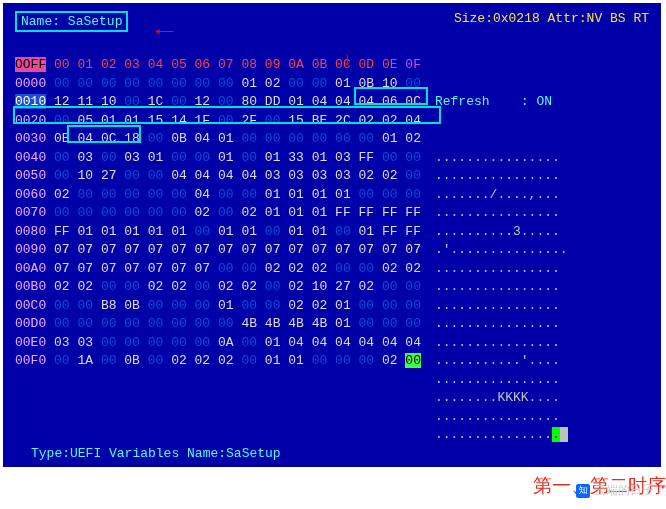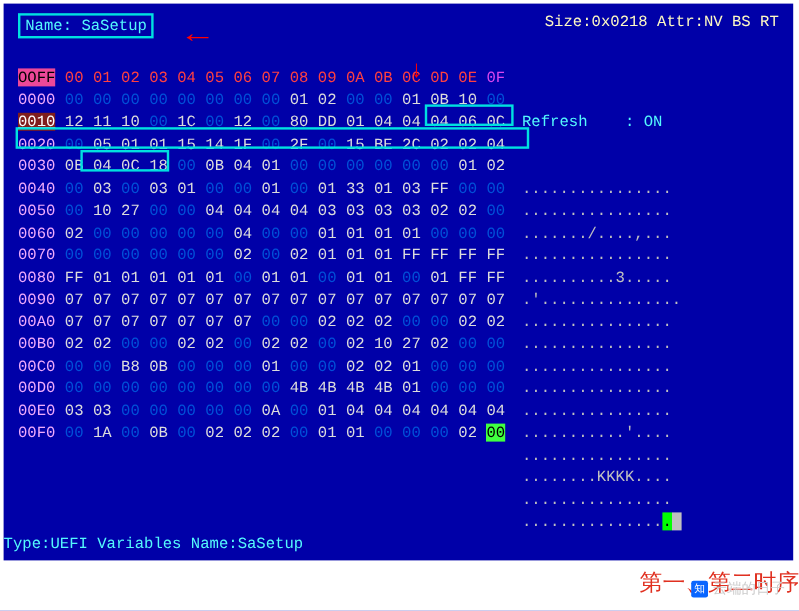--- a/index.html
+++ b/index.html
@@ -25,21 +25,21 @@
     justify-content: space-between;
     margin-bottom: 24px;
   }
   .name-box {
     border: 2px solid #00e0e0;
     padding: 1px 4px;
     display: inline-block;
   }
   .name-label { color: #54f8fc; }
   .name-val { color: #54f8fc; }
-  .size-attr { color: #fef9c3; }
+  .size-attr { color: #fde047; }
   .arrow-left {
     position: absolute;
     left: 155px;
     top: 14px;
     color: #ff0000;
     font-size: 22px;
     transform: scaleX(1.4);
   }
   .arrow-down {
     position: absolute;
@@ -56,21 +56,21 @@
     line-height: 18.5px;
   }
   .hex-header {
     white-space: pre;
   }
   .hhdr-off { background: #ec4899; color: #000; }
   .hhdr-red { color: #ff4040; }
   .hhdr-last { color: #d946ef; }
   .row { white-space: pre; }
   .off-red { color: #f0abfc; }
-  .off-hl { background: #7f1d1d; color: #fff; text-decoration: underline; }
+  .off-hl { background: #1d4ed8; color: #fff; text-decoration: underline; }
   .b { color: #dcdcdc; }
   .z { color: #0050d8; }
   .hl-end { background: #40ff40; color: #000; }
   .box1 {
     position: absolute;
     border: 2px solid #00e0e0;
     pointer-events: none;
   }
   .box-top { left: 351px; top: 84px; width: 74px; height: 18px; }
   .box-row { left: 10px; top: 103px; width: 428px; height: 18px; }
@@ -79,21 +79,21 @@
     line-height: 18.5px;
     white-space: pre;
   }
   .ascii-line { color: #c0c0c0; }
   .refresh { color: #54f8fc; white-space: pre; }
   .asc-hl { background: #00ff00; color: #000; }
   .asc-end { background: #c0c0c0; color: #000; }
   .bottom-line {
     position: absolute;
     bottom: 6px;
-    left: 0;
+    left: 28px;
     color: #54f8fc;
   }
   .caption {
     text-align: right;
     color: #e03020;
     font-family: sans-serif;
     font-size: 19px;
     margin-top: 6px;
   }
   .watermark {

